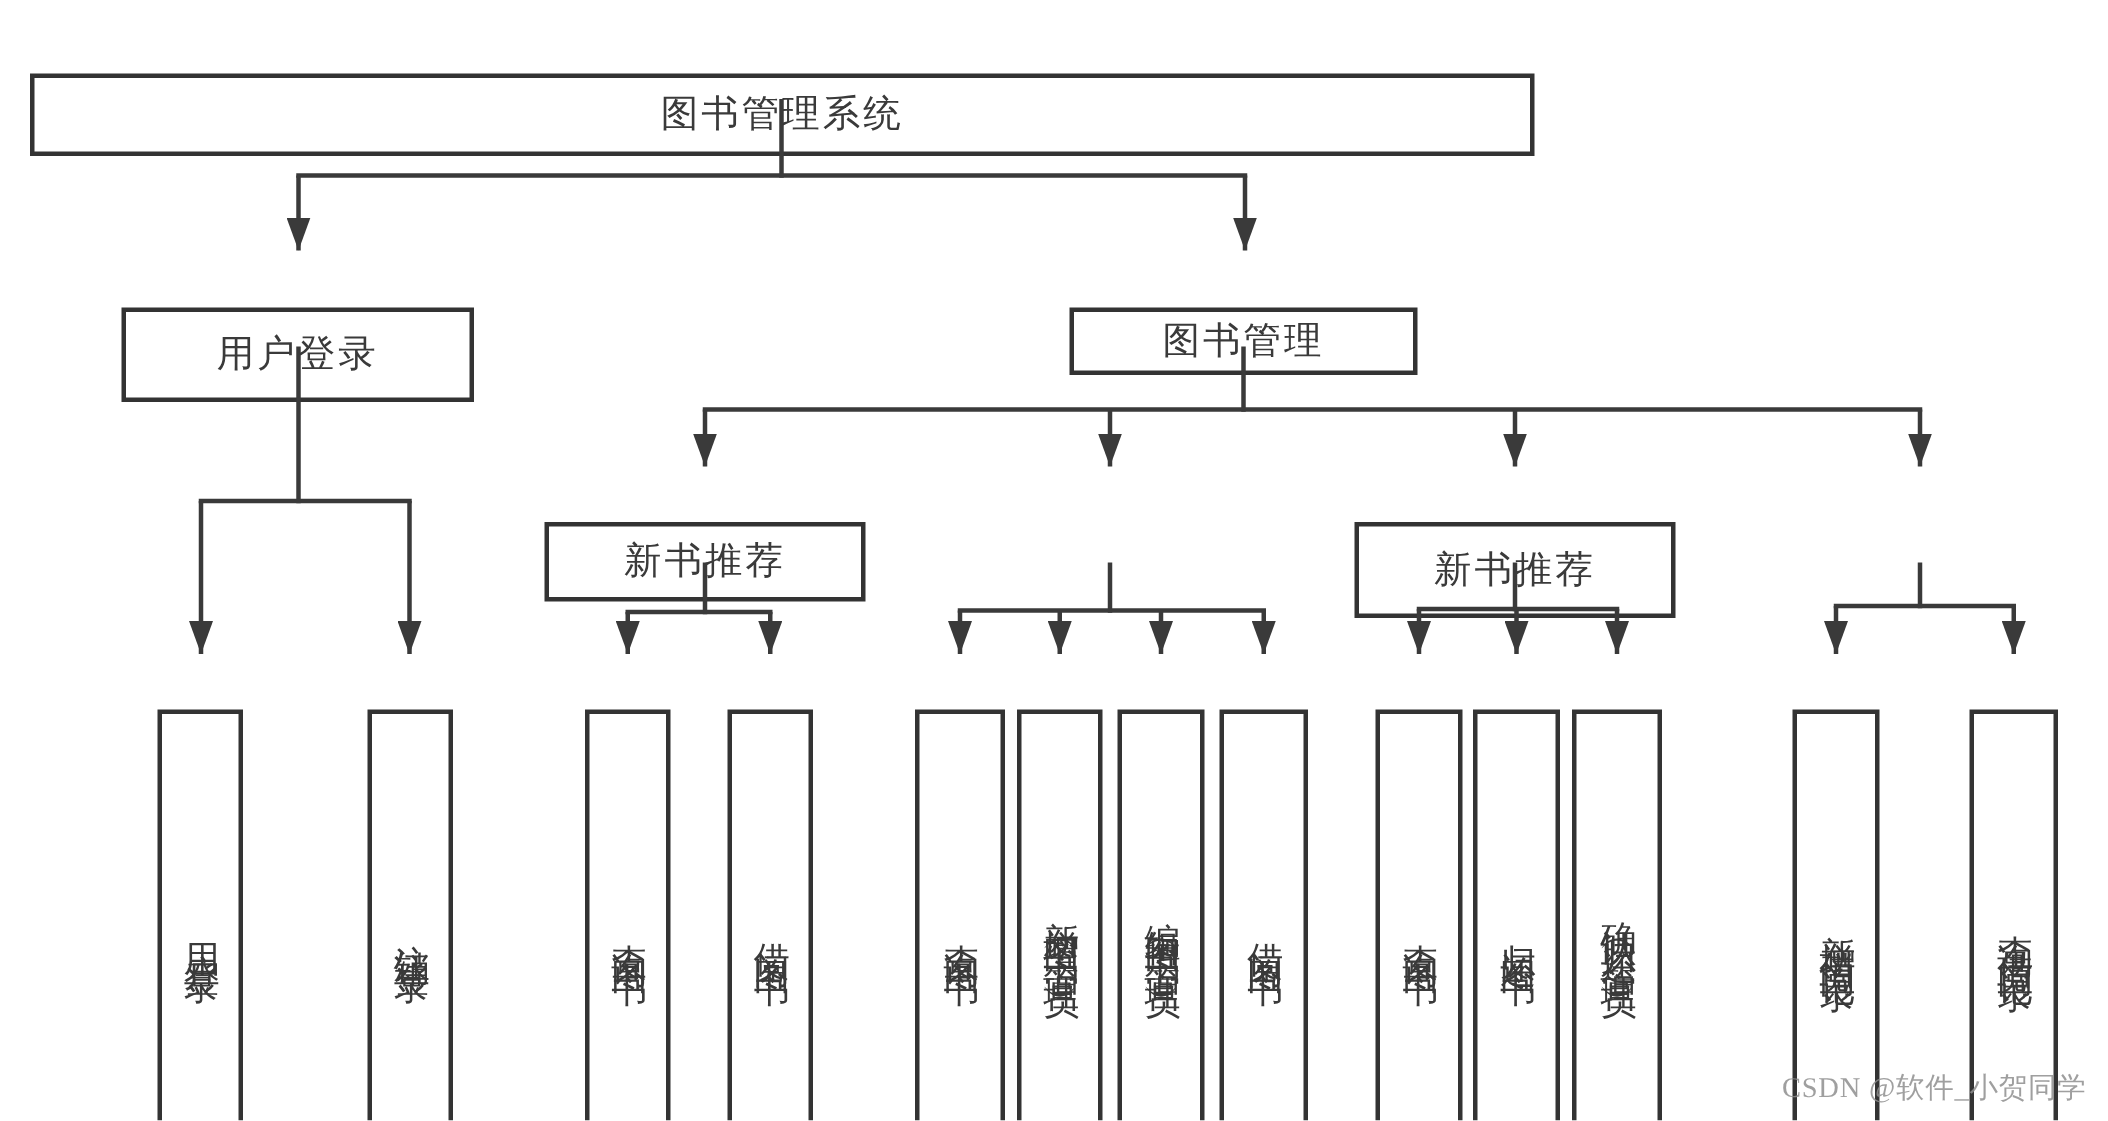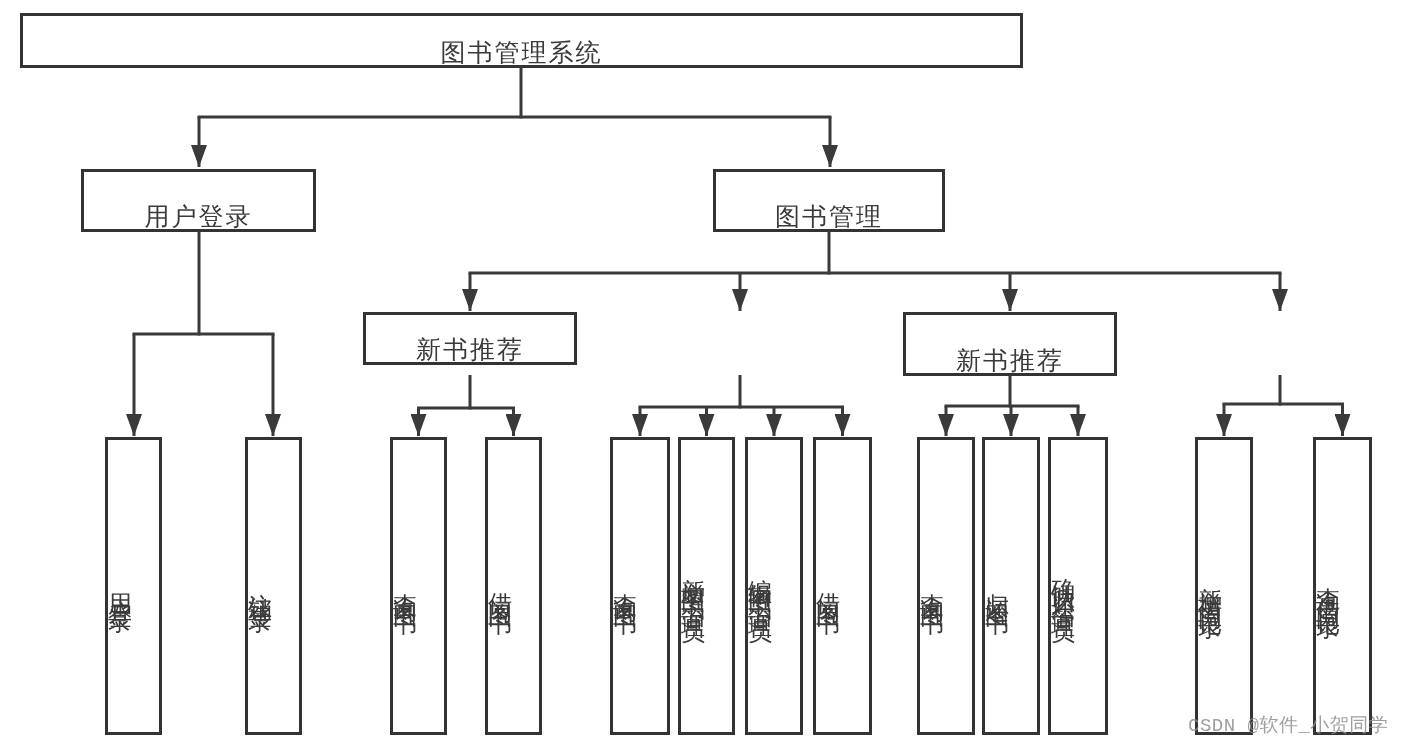--- a/index.html
+++ b/index.html
@@ -18,40 +18,41 @@
     pointer-events: none;
     z-index: 2;
   }
   .box {
     position: absolute;
     box-sizing: border-box;
     border: 3px solid #333333;
     background: #ffffff;
     color: #3a3a3a;
     display: flex;
-    align-items: flex-end;
+    align-items: center;
     justify-content: center;
     font-size: 25px;
     letter-spacing: 2px;
     z-index: 1;
     line-height: 1;
     white-space: nowrap;
+    margin-top: 36px;
   }
   .vbox {
     writing-mode: vertical-rl;
     text-orientation: mixed;
     letter-spacing: 6px;
     white-space: normal;
     font-size: 24px;
   }
   
   .n-root { left: 20px;  top: 13px;  width: 1003px; height: 55px; }
   
   .n-l2a  { left: 81px;  top: 169px; width: 235px;  height: 63px; }
-  .n-l2b  { left: 713px; top: 169px; width: 232px;  height: 63px; }
+  .n-l2b  { left: 713px; top: 169px; width: 232px;  height: 45px; }
   
   .n-l3a  { left: 363px;  top: 312px; width: 214px; height: 53px; }
   .n-l3b  { left: 633px;  top: 312px; width: 214px; height: 64px; }
   .n-l3c  { left: 903px;  top: 312px; width: 214px; height: 64px; }
   .n-l3d  { left: 1173px; top: 312px; width: 214px; height: 64px; }
   
   .leaf { top: 437px; height: 298px; }
   .n-lf1  { left: 105px;  width: 57px; }
   .n-lf2  { left: 245px;  width: 57px; }
   .n-lf3  { left: 390px;  width: 57px; }
@@ -67,21 +68,21 @@
   .n-lf13 { left: 1313px; width: 59px; }
   .watermark {
     position: absolute;
     left: 1188px;
     top: 712px;
     font-size: 19px;
     letter-spacing: 0.5px;
     color: rgba(142, 142, 142, 0.85);
     z-index: 5;
     white-space: nowrap;
-    font-family: Liberation Mono, monospace;
+    font-family: Liberation Serif, serif;
   }
 </style>
 </head>
 <body>
 
 <div class="canvas">
 
   <div class="box n-root">
     <span>图书管理系统</span>
   </div>

